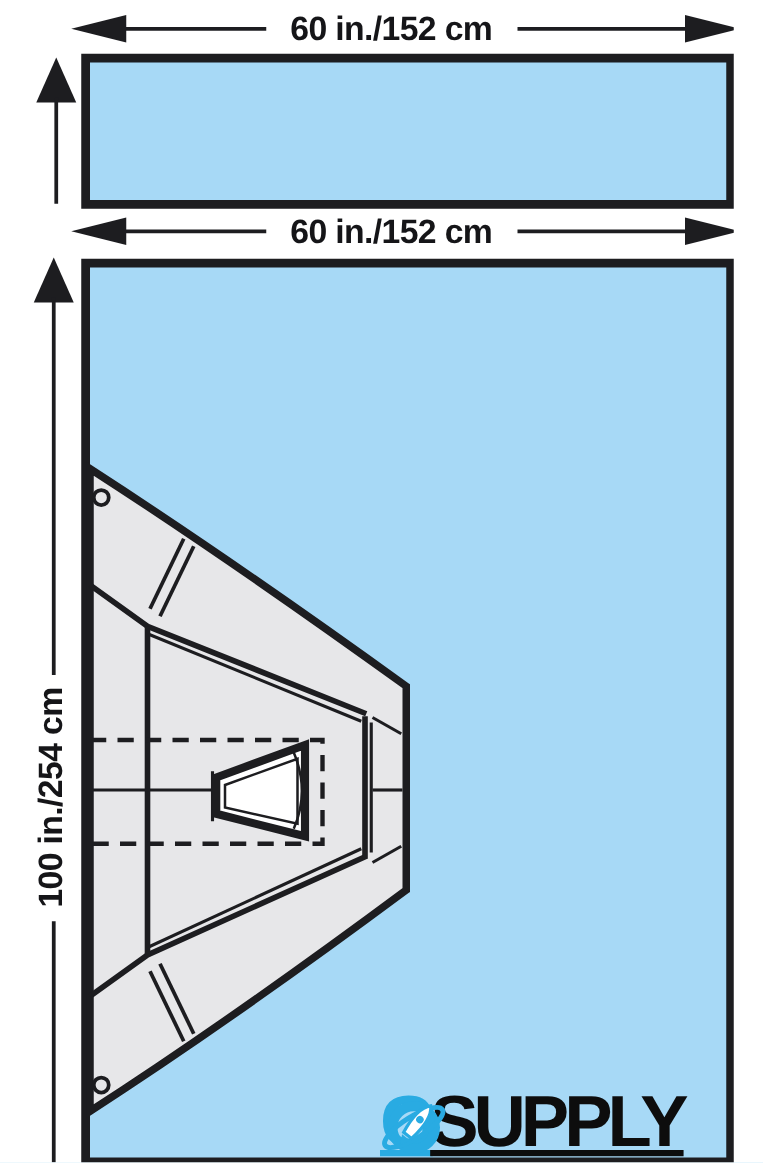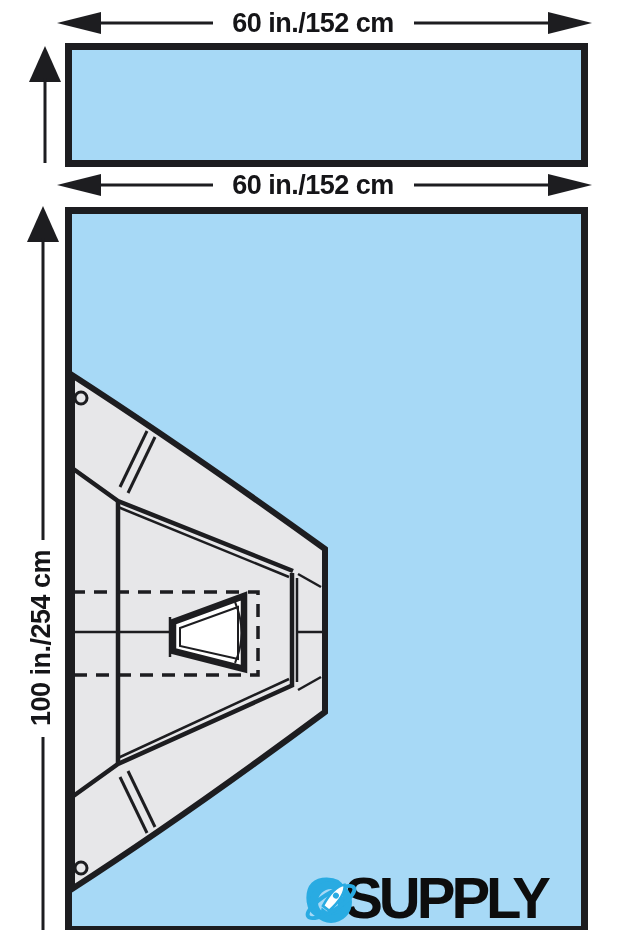--- a/index.html
+++ b/index.html
@@ -2,21 +2,20 @@
 <html><head>
 <meta charset="utf-8">
 <style>
   html,body{margin:0;padding:0;background:#ffffff;}
   .canvas{
     position:relative;
     width:587px;height:930px;
     background:#ffffff;
     overflow:hidden;
     font-family:"Liberation Sans", sans-serif;
-    padding-left:12px;
   }
   .canvas svg{position:absolute;left:0;top:0;}
   .dim-label{
     position:absolute;
     font-weight:bold;
     font-size:27px;
     letter-spacing:-0.5px;
     color:#151518;
     white-space:nowrap;
     line-height:1;
@@ -32,20 +31,21 @@
     left:304px;top:868px;
     display:flex;
     align-items:flex-start;
     z-index:5;
   }
   .logo-text{
     font-weight:bold;
     font-size:58px;
     line-height:60px;
     letter-spacing:-3px;
+    text-decoration:underline;
   }
   .logo-g{color:#29abe2;margin-right:-1px;}
   .logo-supply{color:#0d0d0d;margin-left:-1px;letter-spacing:-4px;}
   .logo-o{width:54px;height:64px;position:relative;top:1px;}
 </style>
 </head>
 <body>
 
 <div class="canvas">
 

